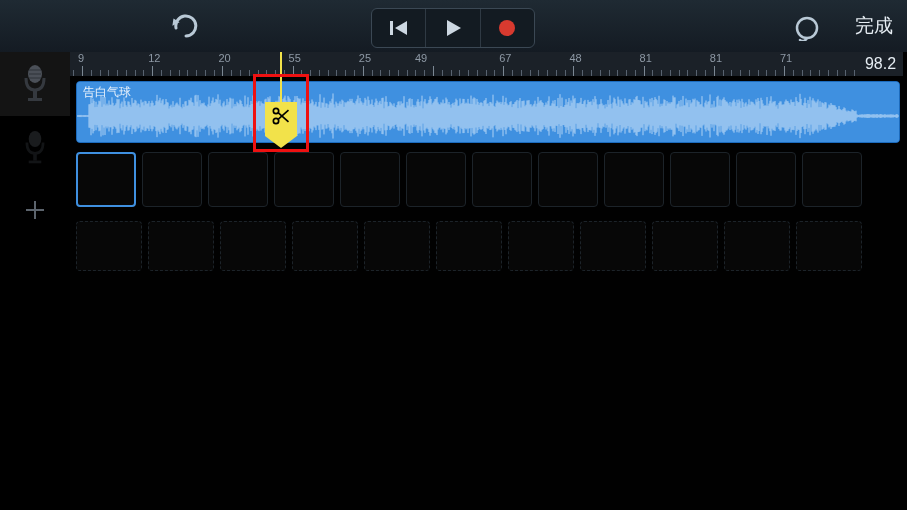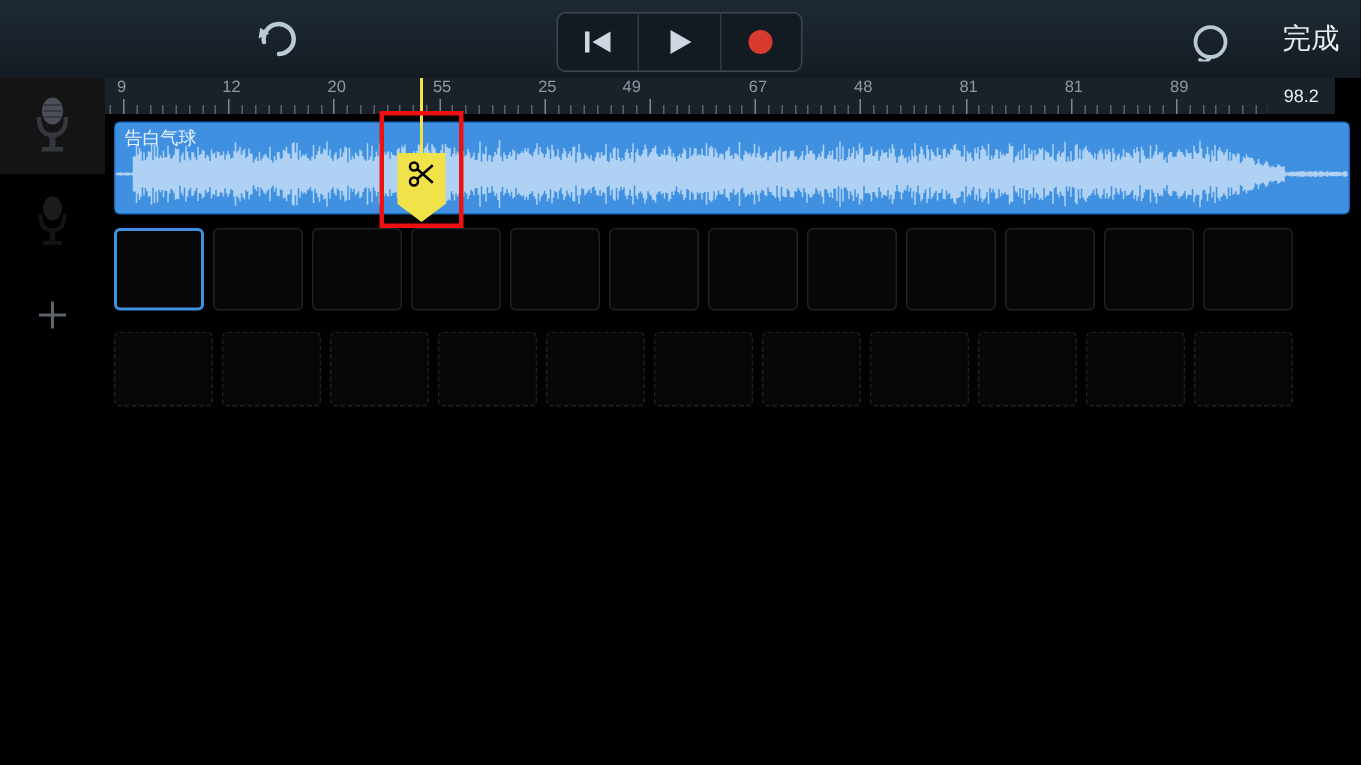--- a/index.html
+++ b/index.html
@@ -10,21 +10,21 @@
   .tbtn{flex:1;display:flex;align-items:center;justify-content:center;cursor:pointer;}
   .tbtn + .tbtn{border-left:1px solid #2f3a44;}
   .loop{position:absolute;right:82px;top:10px;width:36px;height:36px;display:flex;align-items:center;justify-content:center;color:#b9c9d6;cursor:pointer;}
   .done{position:absolute;right:14px;top:10px;height:32px;display:flex;align-items:center;font-size:19px;color:#e6edf3;cursor:pointer;}
   
   .ruler{position:absolute;left:70px;top:52px;width:792px;height:24px;background:#1b2128;overflow:hidden;}
   .ruler-inner{position:relative;width:100%;height:100%;}
   .tick{position:absolute;bottom:0;width:1px;height:6px;background:#586370;}
   .tick.major{height:10px;background:#7b8793;}
   .ticklabel{position:absolute;top:0;font-size:11px;color:#8e99a5;transform:translateX(-4px);}
-  .tempo{position:absolute;right:17px;top:52px;width:45px;height:24px;background:#1b2128;color:#e6edf3;font-size:12px;display:flex;align-items:center;justify-content:center;}
+  .tempo{position:absolute;right:4px;top:52px;width:45px;height:24px;background:#1b2128;color:#e6edf3;font-size:16px;display:flex;align-items:center;justify-content:center;}
   
   .trackcol{position:absolute;left:0;top:52px;width:70px;height:458px;background:#000;}
   .trackcol .row{width:70px;display:flex;align-items:center;justify-content:center;}
   .micbtn{width:70px;height:64px;}
   .add-row{height:60px;}
   
   .loop-region{position:absolute;left:46px;top:52px;width:22px;height:18px;background:#3d8fd6;border:1px solid #2a6fb3;border-radius:2px;}
   
   .timeline{position:absolute;left:70px;top:76px;width:837px;height:434px;background:#010101;}
   
@@ -169,21 +169,21 @@
       <div class="tick major" style="left: 643.8px;"></div>
       <div class="ticklabel" style="left: 643.8px;">81</div>
       <div class="tick" style="left: 652.575px;"></div>
       <div class="tick" style="left: 661.35px;"></div>
       <div class="tick" style="left: 670.125px;"></div>
       <div class="tick" style="left: 678.9px;"></div>
       <div class="tick" style="left: 687.675px;"></div>
       <div class="tick" style="left: 696.45px;"></div>
       <div class="tick" style="left: 705.225px;"></div>
       <div class="tick major" style="left: 714px;"></div>
-      <div class="ticklabel" style="left: 714px;">89</div>
+      <div class="ticklabel" style="left: 714px;">71</div>
       <div class="tick" style="left: 722.775px;"></div>
       <div class="tick" style="left: 731.55px;"></div>
       <div class="tick" style="left: 740.325px;"></div>
       <div class="tick" style="left: 749.1px;"></div>
       <div class="tick" style="left: 757.875px;"></div>
       <div class="tick" style="left: 766.65px;"></div>
       <div class="tick" style="left: 775.425px;"></div>
       <div class="tick" style="left: 784.2px;"></div>
     </div>
 </div>

